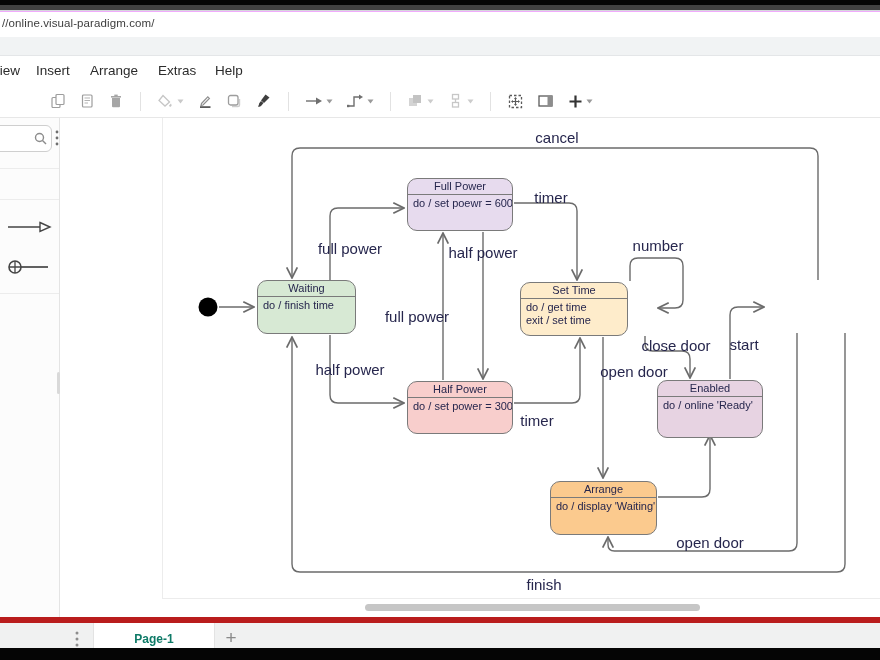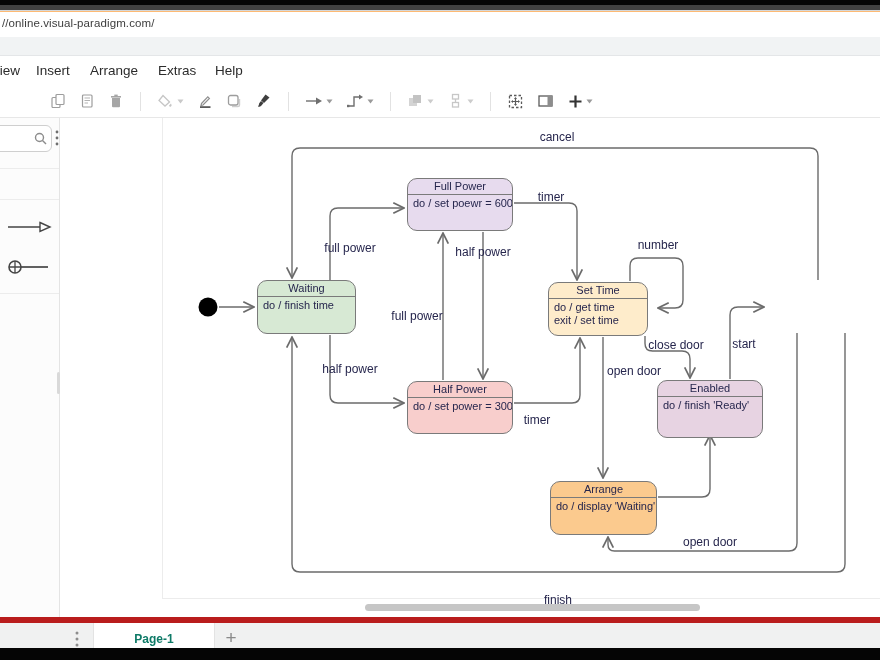--- a/index.html
+++ b/index.html
@@ -1,19 +1,19 @@
 <!DOCTYPE html>
 <html><head>
 <meta charset="utf-8">
 <style>
   * { margin:0; padding:0; box-sizing:border-box; }
   html,body { width:880px; height:660px; overflow:hidden; background:#fff;
               font-family:"Liberation Sans", sans-serif; }
   .abs { position:absolute; }
-  #stage { position:relative; width:880px; height:660px; background:#fdba74; }
+  #stage { position:relative; width:880px; height:660px; background:#f0abfc; }
 
   
   #top-black   { left:0; top:0; width:880px; height:5px; background:#050505; }
   #tabstrip    { left:0; top:5px; width:880px; height:6px; background:#414141; border-bottom:1.5px solid #d4d7da; }
   #urlbar-row  { left:0; top:12px; width:880px; height:25px; background:#fff; }
   #url-text    { left:2px; top:5px; font-size:11.5px; color:#3d3d3d; letter-spacing:.1px; }
   #bookmarks   { left:0; top:37px; width:880px; height:19px; background:#f1f3f4; border-bottom:1px solid #e4e6e8; }
   #menu-row    { left:0; top:56px; width:880px; height:29px; background:#fff; }
   .menu-item   { position:absolute; top:7px; font-size:13.5px; color:#2b2b2b; }
 
@@ -38,21 +38,21 @@
   #panel-handle { left:57px; top:254px; width:3px; height:22px; background:#d9d9d9; border-radius:2px; }
 
   
   #diagram-layer { left:0; top:0; width:880px; height:660px; }
   #edges-svg { position:absolute; left:0; top:0; }
   .state { position:absolute; border:1.5px solid #7a7a7a; border-radius:10px;
            color:#26264d; font-size:11px; overflow:hidden; }
   .state-title { text-align:center; padding:1px 2px 1px; border-bottom:1px solid #7a7a7a;
                  line-height:13px; white-space:nowrap; }
   .state-body { padding:2px 5px 0; line-height:13px; text-align:left; white-space:nowrap; }
-  .edge-label { position:absolute; transform:translate(-50%,-50%); font-size:12px;
+  .edge-label { position:absolute; transform:translate(-50%,-50%); font-size:15px;
                 color:#26264d; white-space:nowrap; }
 
   
   #footer { left:0; top:617px; width:880px; height:31px; background:#f0f1f1; border-top:6px solid #b91c1c; }
   #footer-kebab { left:74px; top:7px; }
   #page-tab { left:93px; top:0; width:122px; height:31px; background:#fff;
               border-left:1px solid #e3e3e3; border-right:1px solid #e3e3e3;
               display:flex; align-items:center; justify-content:center;
               font-size:12px; font-weight:bold; color:#0e7a67; }
   #add-page-btn { left:218px; top:2px; width:26px; height:26px; display:flex; align-items:center;
@@ -252,50 +252,50 @@
       <div class="edge-label" style="left: 350px; top: 369px;">half power</div>
       <div class="edge-label" style="left: 417px; top: 316px;">full power</div>
       <div class="edge-label" style="left: 483px; top: 252px;">half power</div>
       <div class="edge-label" style="left: 551px; top: 197px;">timer</div>
       <div class="edge-label" style="left: 537px; top: 420px;">timer</div>
       <div class="edge-label" style="left: 658px; top: 245px;">number</div>
       <div class="edge-label" style="left: 634px; top: 371px;">open door</div>
       <div class="edge-label" style="left: 676px; top: 345px;">close door</div>
       <div class="edge-label" style="left: 744px; top: 344px;">start</div>
       <div class="edge-label" style="left: 710px; top: 542px;">open door</div>
-      <div class="edge-label" style="left: 558px; top: 584px; margin-top: 16px;">finish</div>
+      <div class="edge-label" style="left: 544px; top: 584px;">finish</div>
       <div class="state" style="left: 257px; top: 280px; width: 99px; height: 54px; background: rgb(215, 233, 212);">
         <div class="state-title">Waiting</div>
         <div class="state-body">
           <div>do / finish time</div>
         </div>
       </div>
       <div class="state" style="left: 407px; top: 178px; width: 106px; height: 53px; background: rgb(231, 219, 238);">
         <div class="state-title">Full Power</div>
         <div class="state-body">
           <div>do / set poewr = 600</div>
         </div>
       </div>
       <div class="state" style="left: 407px; top: 381px; width: 106px; height: 53px; background: rgb(248, 206, 204);">
         <div class="state-title">Half Power</div>
         <div class="state-body">
           <div>do / set power = 300</div>
         </div>
       </div>
-      <div class="state" style="left: 548px; top: 282px; width: 100px; height: 54px; background: rgb(254, 236, 203);">
+      <div class="state" style="left: 520px; top: 282px; width: 108px; height: 54px; background: rgb(254, 236, 203);">
         <div class="state-title">Set Time</div>
         <div class="state-body">
           <div>do / get time</div>
           <div>exit / set time</div>
         </div>
       </div>
       <div class="state" style="left: 657px; top: 380px; width: 106px; height: 58px; background: rgb(231, 211, 226);">
         <div class="state-title">Enabled</div>
         <div class="state-body">
-          <div>do / finish 'Ready'</div>
+          <div>do / online 'Ready'</div>
         </div>
       </div>
       <div class="state" style="left: 550px; top: 481px; width: 107px; height: 54px; background: rgb(251, 202, 142);">
         <div class="state-title">Arrange</div>
         <div class="state-body">
           <div>do / display 'Waiting'</div>
         </div>
       </div>
     </div>
 

